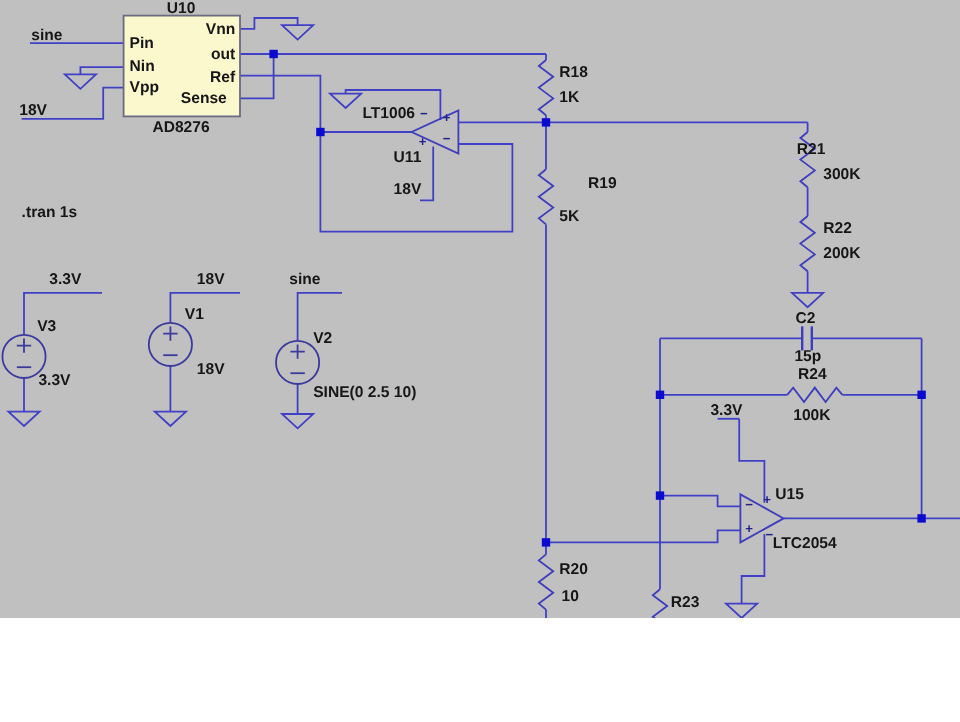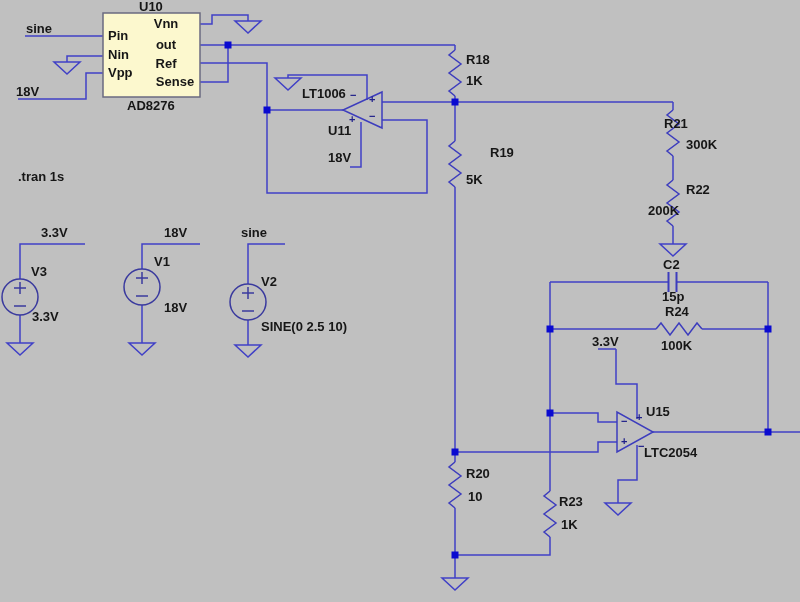--- a/index.html
+++ b/index.html
@@ -1,18 +1,18 @@
 <!DOCTYPE html>
 <html><head>
 <meta charset="utf-8">
 <style>
   html,body{margin:0;padding:0;}
   #canvas{
     position:relative;
-    width:800px;height:602px;
+    width:800px;height:515px;
     background:#c0c0c0;
     font-family:"Liberation Sans", sans-serif;
     overflow:hidden;
   }
   svg{position:absolute;left:0;top:0;}
   .lbl{
     position:absolute;
     color:#161616;
     font-size:13px;
     font-weight:bold;
@@ -20,21 +20,21 @@
     line-height:13px;
   }
   .pinlbl{
     position:absolute;
     color:#161616;
     font-size:13px;
     font-weight:bold;
     white-space:nowrap;
     line-height:13px;
   }
-  .ralign{width:60px;text-align:center;}
+  .ralign{width:60px;text-align:right;}
   .opmark{
     position:absolute;
     color:#20208a;
     font-size:11px;
     font-weight:bold;
     line-height:10px;
   }
 </style>
 </head>
 <body>
@@ -141,21 +141,21 @@
 </svg>
 
 <div class="lbl" style="left:139px;top:0px">U10</div>
 <div class="lbl" style="left:127px;top:99px">AD8276</div>
 <div class="pinlbl" style="left:108px;top:29px">Pin</div>
 <div class="pinlbl" style="left:108px;top:48px">Nin</div>
 <div class="pinlbl" style="left:108px;top:66px">Vpp</div>
 <div class="pinlbl ralign" style="left:136px;top:17px">Vnn</div>
 <div class="pinlbl ralign" style="left:136px;top:38px">out</div>
 <div class="pinlbl ralign" style="left:136px;top:57px">Ref</div>
-<div class="pinlbl ralign" style="left:145px;top:75px">Sense</div>
+<div class="pinlbl ralign" style="left:129px;top:75px">Sense</div>
 
 <div class="lbl" style="left:26px;top:22px">sine</div>
 <div class="lbl" style="left:16px;top:85px">18V</div>
 
 <div class="lbl" style="left:18px;top:170px">.tran 1s</div>
 
 <div class="lbl" style="left:302px;top:87px">LT1006</div>
 <div class="lbl" style="left:328px;top:124px">U11</div>
 <div class="lbl" style="left:328px;top:151px">18V</div>
 <div class="opmark" style="left:369px;top:94px">+</div>
@@ -163,21 +163,21 @@
 <div class="opmark" style="left:350px;top:90px">−</div>
 <div class="opmark" style="left:349px;top:114px">+</div>
 
 <div class="lbl" style="left:466px;top:53px">R18</div>
 <div class="lbl" style="left:466px;top:74px">1K</div>
 <div class="lbl" style="left:490px;top:146px">R19</div>
 <div class="lbl" style="left:466px;top:173px">5K</div>
 <div class="lbl" style="left:664px;top:117px">R21</div>
 <div class="lbl" style="left:686px;top:138px">300K</div>
 <div class="lbl" style="left:686px;top:183px">R22</div>
-<div class="lbl" style="left:648px;top:204px">200K</div>
+<div class="lbl" style="left:686px;top:204px">200K</div>
 <div class="lbl" style="left:466px;top:467px">R20</div>
 <div class="lbl" style="left:468px;top:490px">10</div>
 <div class="lbl" style="left:559px;top:495px">R23</div>
 <div class="lbl" style="left:561px;top:518px">1K</div>
 <div class="lbl" style="left:665px;top:305px">R24</div>
 <div class="lbl" style="left:661px;top:339px">100K</div>
 
 <div class="lbl" style="left:663px;top:258px">C2</div>
 <div class="lbl" style="left:662px;top:290px">15p</div>
 

